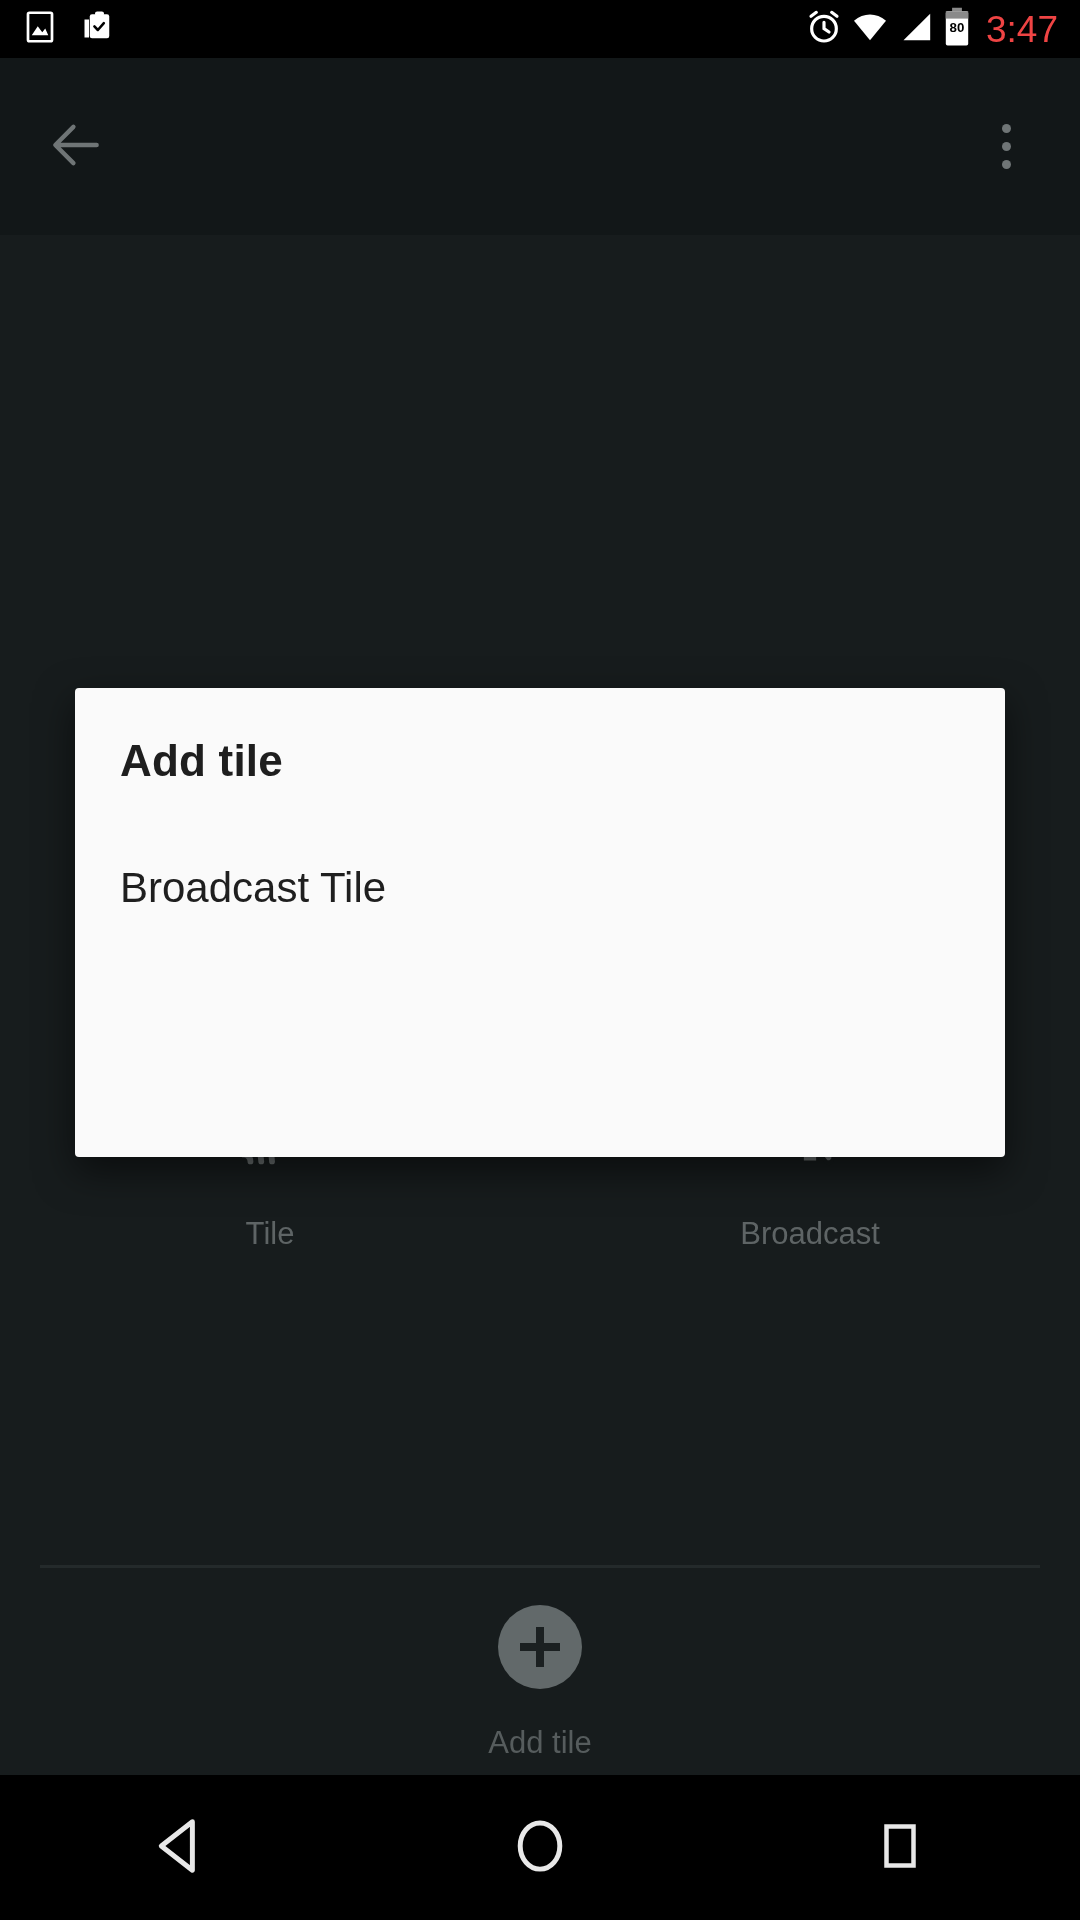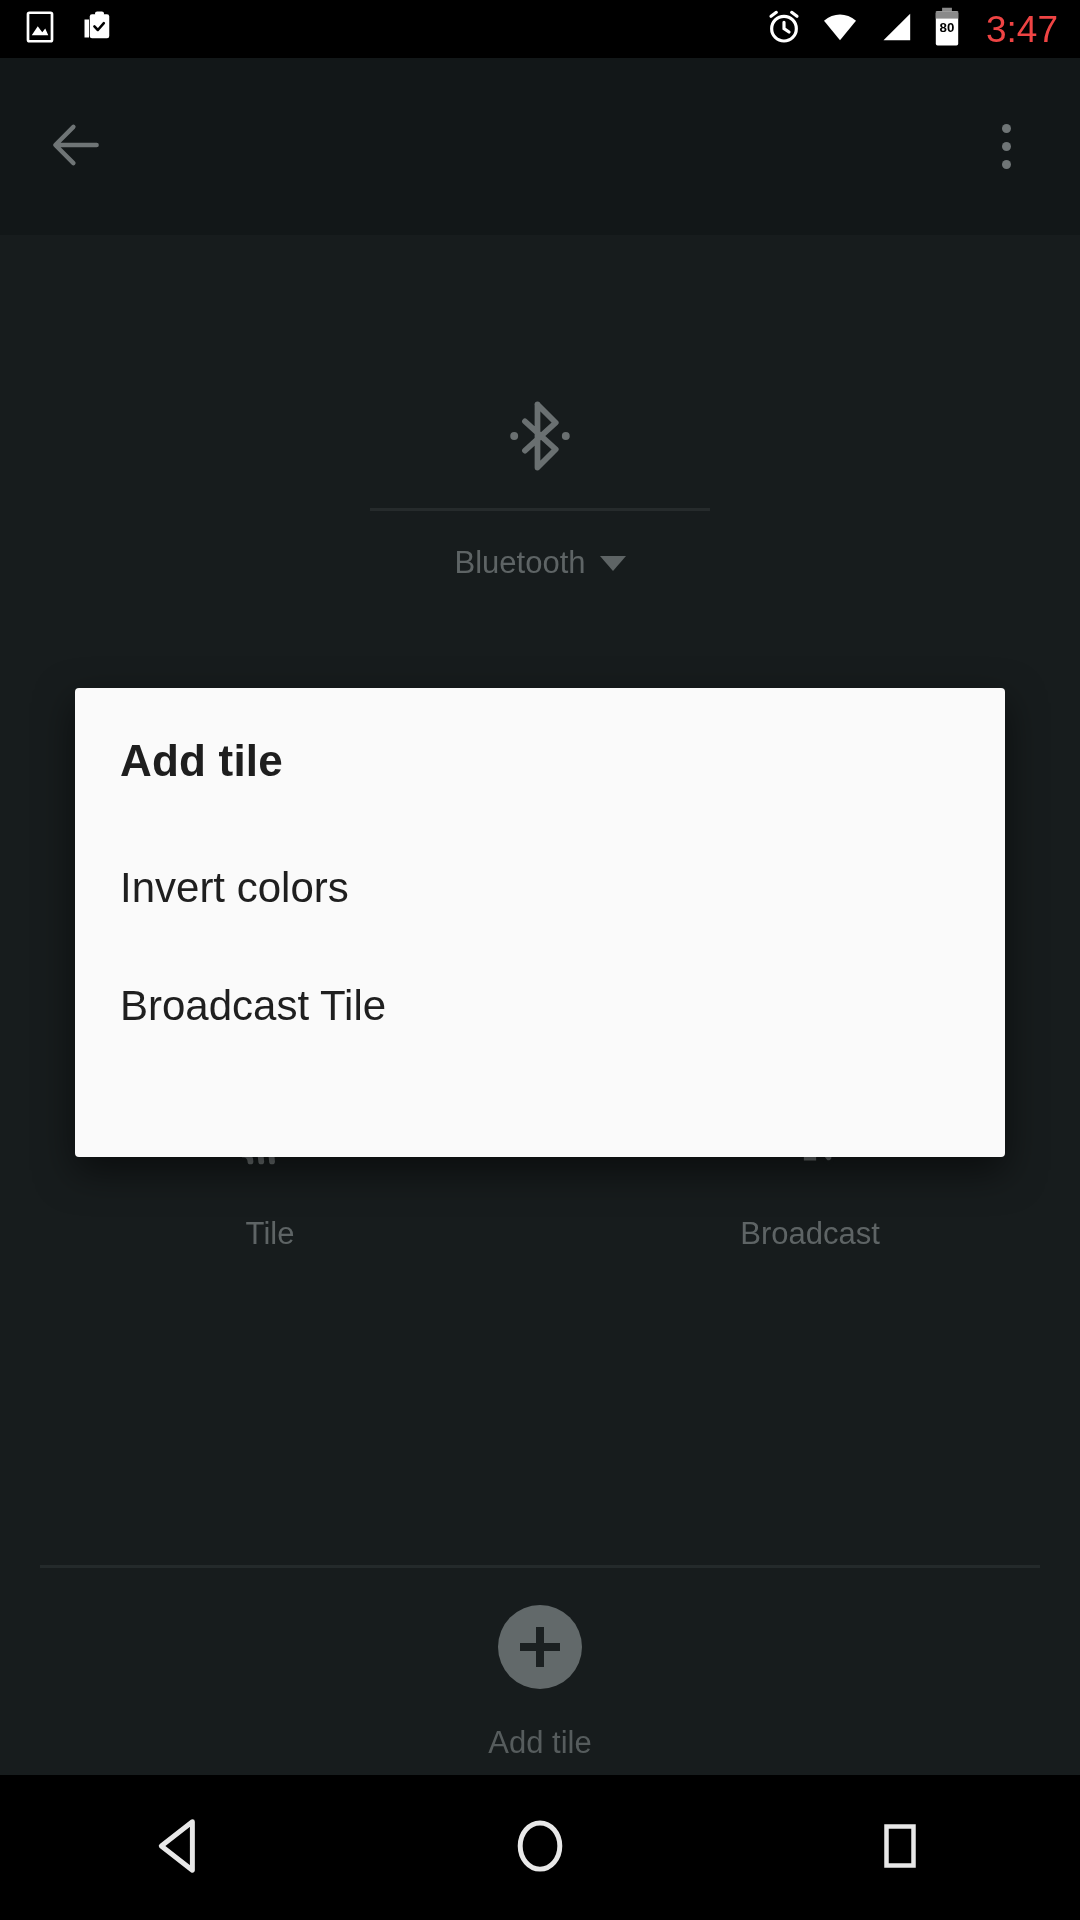--- a/index.html
+++ b/index.html
@@ -27,21 +27,21 @@
     position: absolute;
     left: 0; top: 0;
     width: 1080px; height: 58px;
     background: #000;
     display: flex;
     align-items: center;
     box-sizing: border-box;
     padding: 0 22px 0 22px;
   }
   .sb-left { display: flex; align-items: center; gap: 22px; }
-  .sb-right { display: flex; align-items: center; gap: 16px; margin-left: auto; }
+  .sb-right { display: flex; align-items: center; gap: 6px; margin-left: auto; }
   .sb-icon { display: block; }
   #status-clock {
     color: #ef4444;
     font-size: 37px;
     font-weight: 400;
     letter-spacing: 0px;
     margin-left: 8px;
     line-height: 1;
   }
 
@@ -295,34 +295,20 @@
     <div id="overflow-button">
       <span class="dot"></span>
       <span class="dot"></span>
       <span class="dot"></span>
     </div>
   </div>
 
   <div id="qs-panel">
 
     <div class="tile-row" id="row-1">
-      <div class="tile">
-        <div class="tile-icon">
-          <svg width="86" height="86" viewBox="0 0 24 24">
-            <path d="M11.3 3.2 L11.3 20.8 L16.4 15.7 L7.8 7.9 M7.8 16.1 L16.4 8.3 L11.3 3.2" fill="none" stroke="#6a7071" stroke-width="1.6" stroke-linejoin="round" stroke-linecap="round"></path>
-            <circle cx="4.8" cy="12" r="1.1" fill="#6a7071"></circle>
-            <circle cx="19.2" cy="12" r="1.1" fill="#6a7071"></circle>
-          </svg>
-        </div>
-        <div class="tile-underline"></div>
-        <div class="tile-label">
-          <span>Bluetooth</span>
-          <span class="caret"></span>
-        </div>
-      </div>
     </div>
 
     <div class="tile-row" id="row-2">
       <div class="label-only">Rotation locked</div>
       <div class="label-only">Location</div>
       <div class="label-only">Hotspot</div>
     </div>
 
     <div class="tile-row" id="row-3">
       <div class="tile">
@@ -362,23 +348,20 @@
         <span class="plus-v"></span>
       </div>
       <div id="add-tile-fab-label">Add tile</div>
     </div>
   </div>
 
   <div id="dialog">
     <div id="dialog-title">Add tile</div>
     <div id="dialog-list">
       <div class="dialog-item">
-        <span>Invert colors</span>
-      </div>
-      <div class="dialog-item">
         <span>Broadcast Tile</span>
       </div>
     </div>
   </div>
 
   <div id="nav-bar">
     <div class="nav-btn">
       <span>
         <svg width="66" height="66" viewBox="0 0 24 24">
           <path d="M16.5 3.2 L5.2 12 L16.5 20.8 Z" fill="none" stroke="#e8e8e8" stroke-width="1.8" stroke-linejoin="round"></path>

